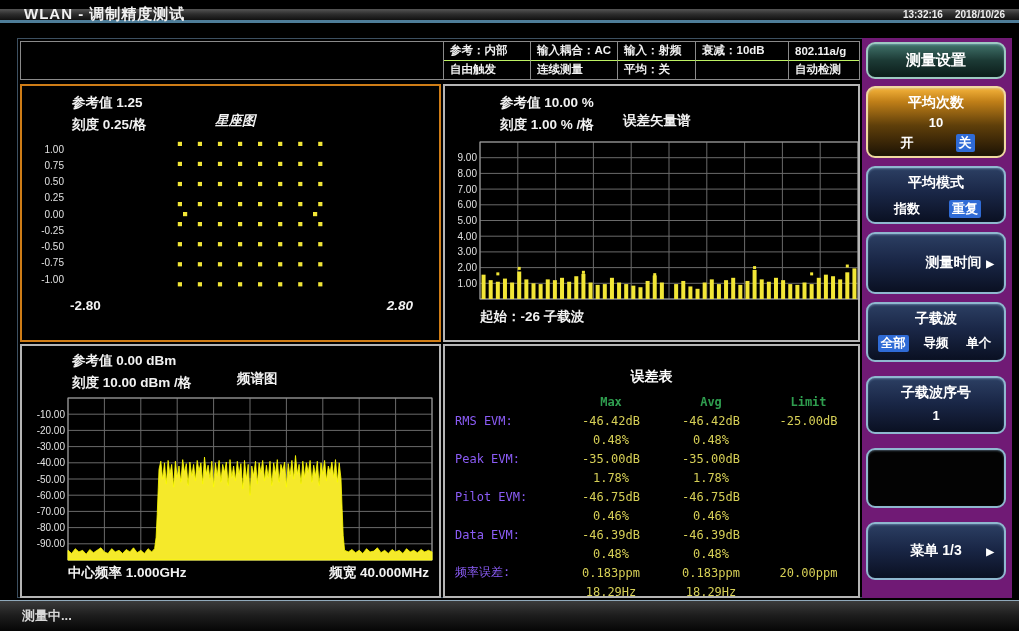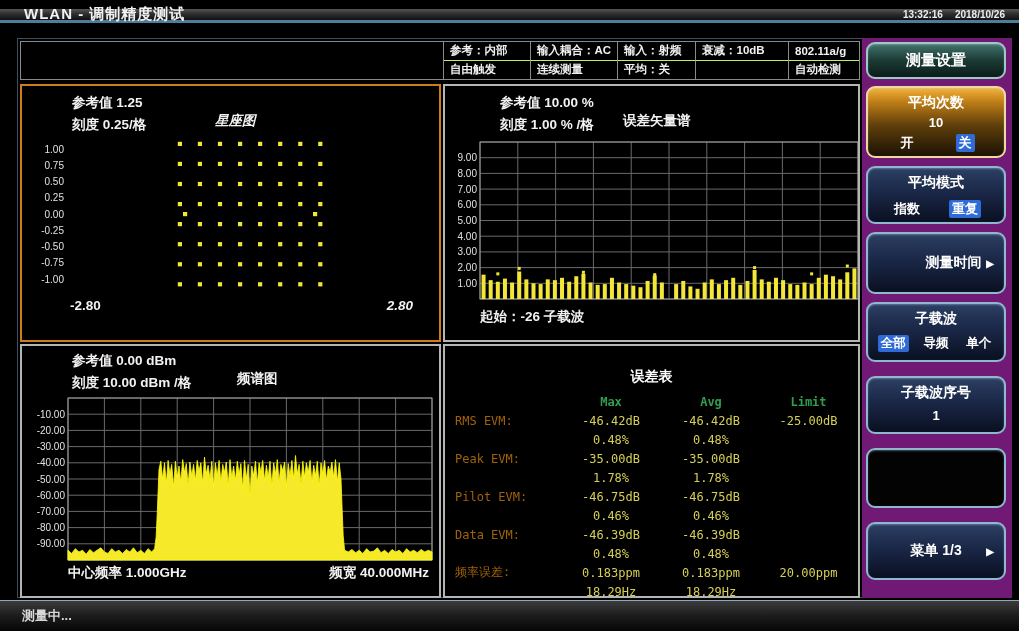--- a/index.html
+++ b/index.html
@@ -33,21 +33,21 @@
   #quad-evm   { left:443px; top:84px; width:417px; height:258px; border:2px solid #b5b5b5; }
   #quad-spec  { left:20px; top:344px; width:421px; height:254px; border:2px solid #b5b5b5; }
   #quad-err   { left:443px; top:344px; width:417px; height:254px; border:2px solid #b5b5b5; }
   .quad svg { position:absolute; left:0; top:0; }
   .q-label { position:absolute; color:#f2f2f2; font-weight:bold; font-size:13.5px; white-space:nowrap; }
 
   
   #err-title { position:absolute; left:0; top:22px; width:100%; text-align:center; color:#fff; font-size:14px; font-weight:bold; }
   #err-grid { position:absolute; left:6px; top:46px; width:405px; font-family:"DejaVu Sans Mono", monospace; font-size:12px; }
   .er-row { display:grid; grid-template-columns:110px 100px 100px 95px; height:19px; align-items:center; }
-  .er-label { color:#a16207; text-align:left; padding-left:4px; white-space:nowrap; }
+  .er-label { color:#8b5cf6; text-align:left; padding-left:4px; white-space:nowrap; }
   .er-head  { color:#2f9e4f; text-align:center; font-weight:bold; }
   .er-val   { color:#d6cf56; text-align:center; white-space:nowrap; }
 
   
   #sidebar { position:absolute; left:862px; top:38px; width:150px; height:560px; background:#701a75;text-decoration:underline; }
   .sb-btn { position:absolute; left:4px; width:140px; border:2px solid #8fb8cf; border-radius:9px;
     background:linear-gradient(#2c3f63 0%, #1a2747 45%, #0a1022 100%);
     color:#fff; font-weight:bold; box-shadow:inset 0 1px 2px rgba(180,220,255,.35); }
   .sb-title { text-align:center; font-size:14px; padding-top:6px; }
   .sb-value { text-align:center; font-size:13px; margin-top:3px; }

